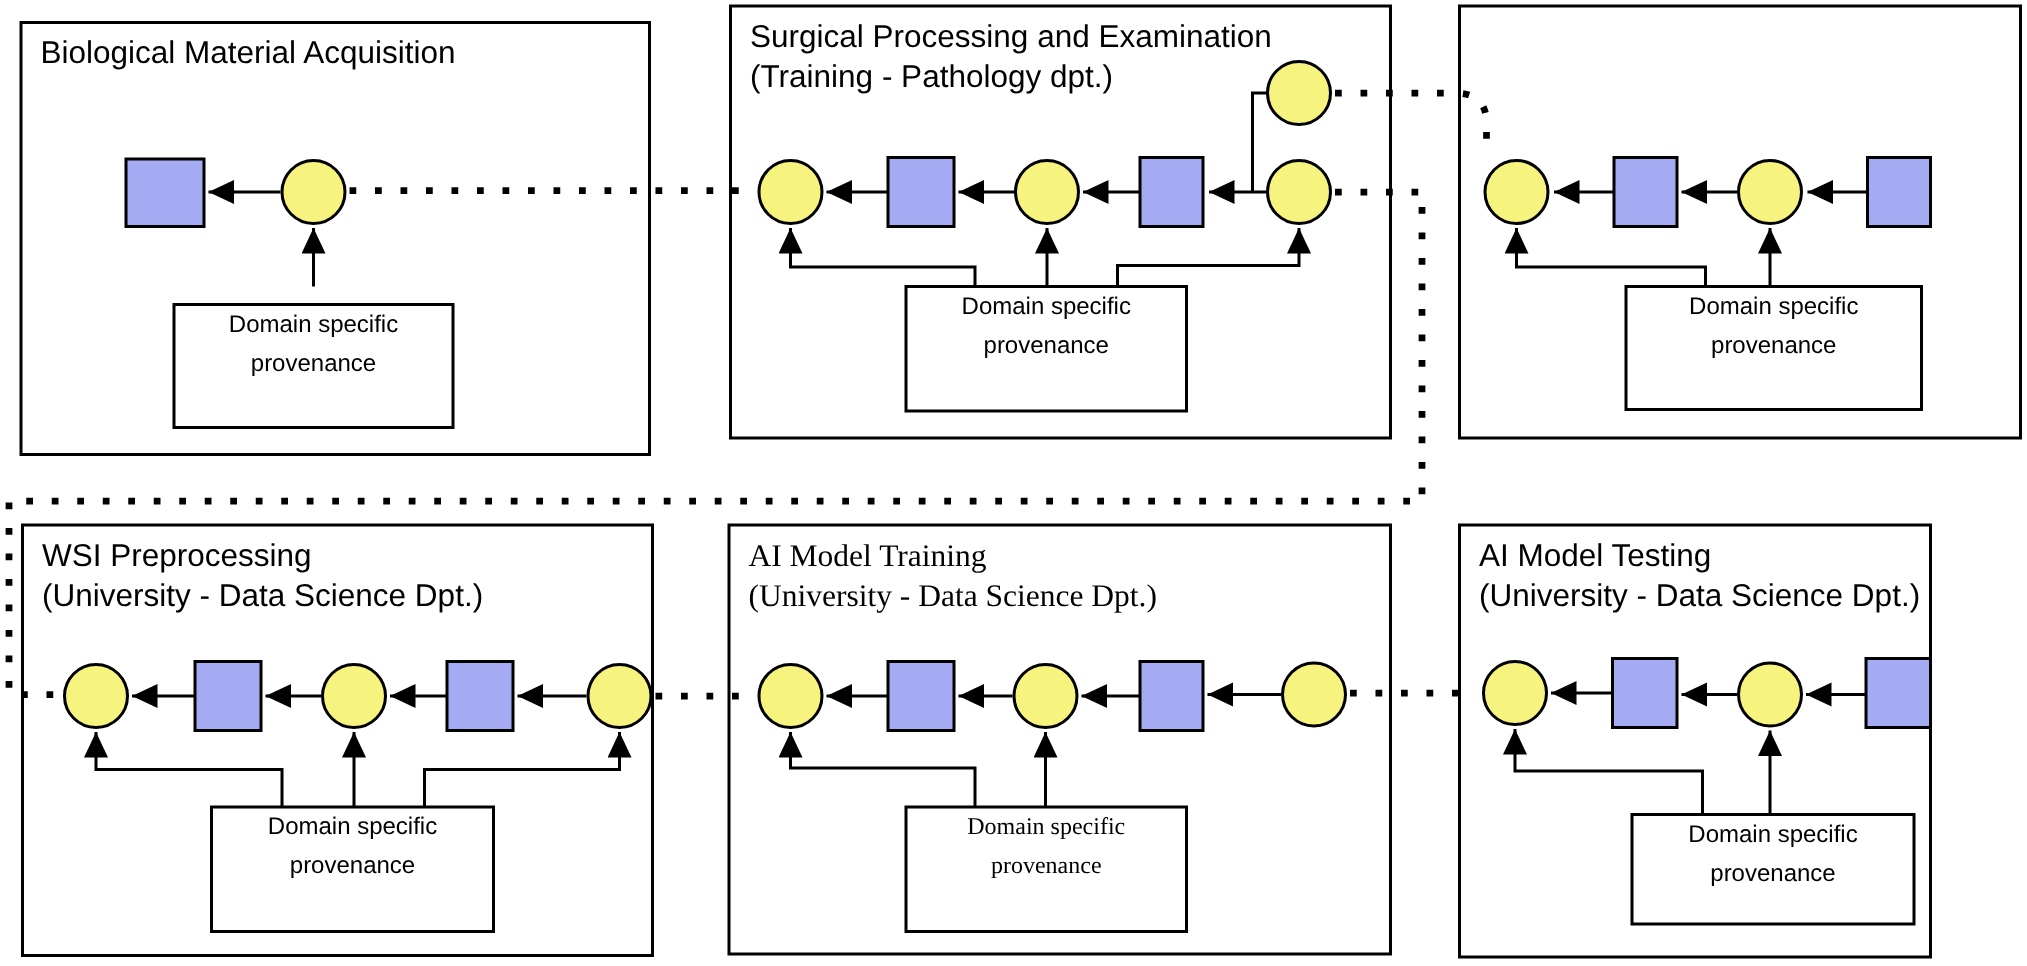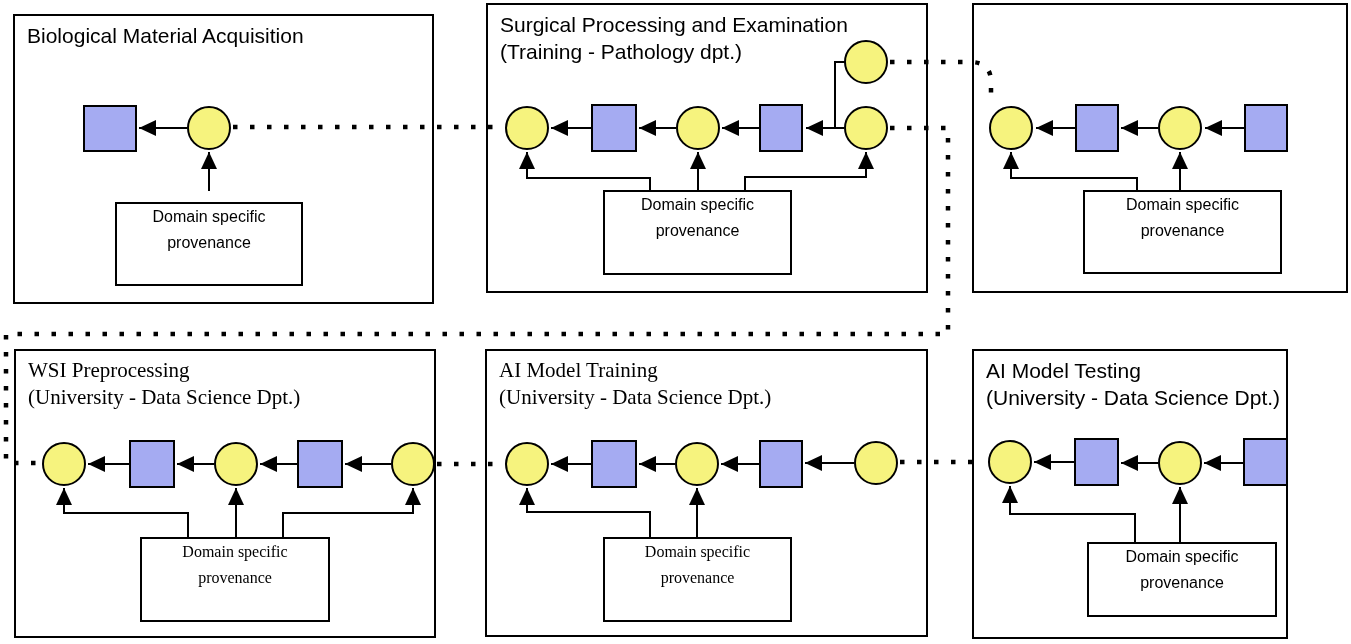--- a/index.html
+++ b/index.html
@@ -52,21 +52,21 @@
       <span>Domain specific provenance</span>
     </div>
   </section>
 
   <section class="zone" style="left:972px;top:3px;width:376px;height:290px;">
     <div class="prov" style="left:109px;top:185px;width:199px;height:84px;">
       <span>Domain specific provenance</span>
     </div>
   </section>
 
-  <section class="zone" style="left:14px;top:349px;width:422px;height:289px;font-family:Liberation Serif, serif;">
+  <section class="zone" style="left:14px;top:349px;width:422px;height:289px;">
     <div class="zone-title">
       <div>WSI Preprocessing</div>
       <div>(University - Data Science Dpt.)</div>
     </div>
     <div class="prov" style="left:124px;top:186px;width:190px;height:85px;">
       <span>Domain specific provenance</span>
     </div>
   </section>
 
   <section class="zone" style="left:485px;top:349px;width:443px;height:288px;font-family:Liberation Serif, serif;">

